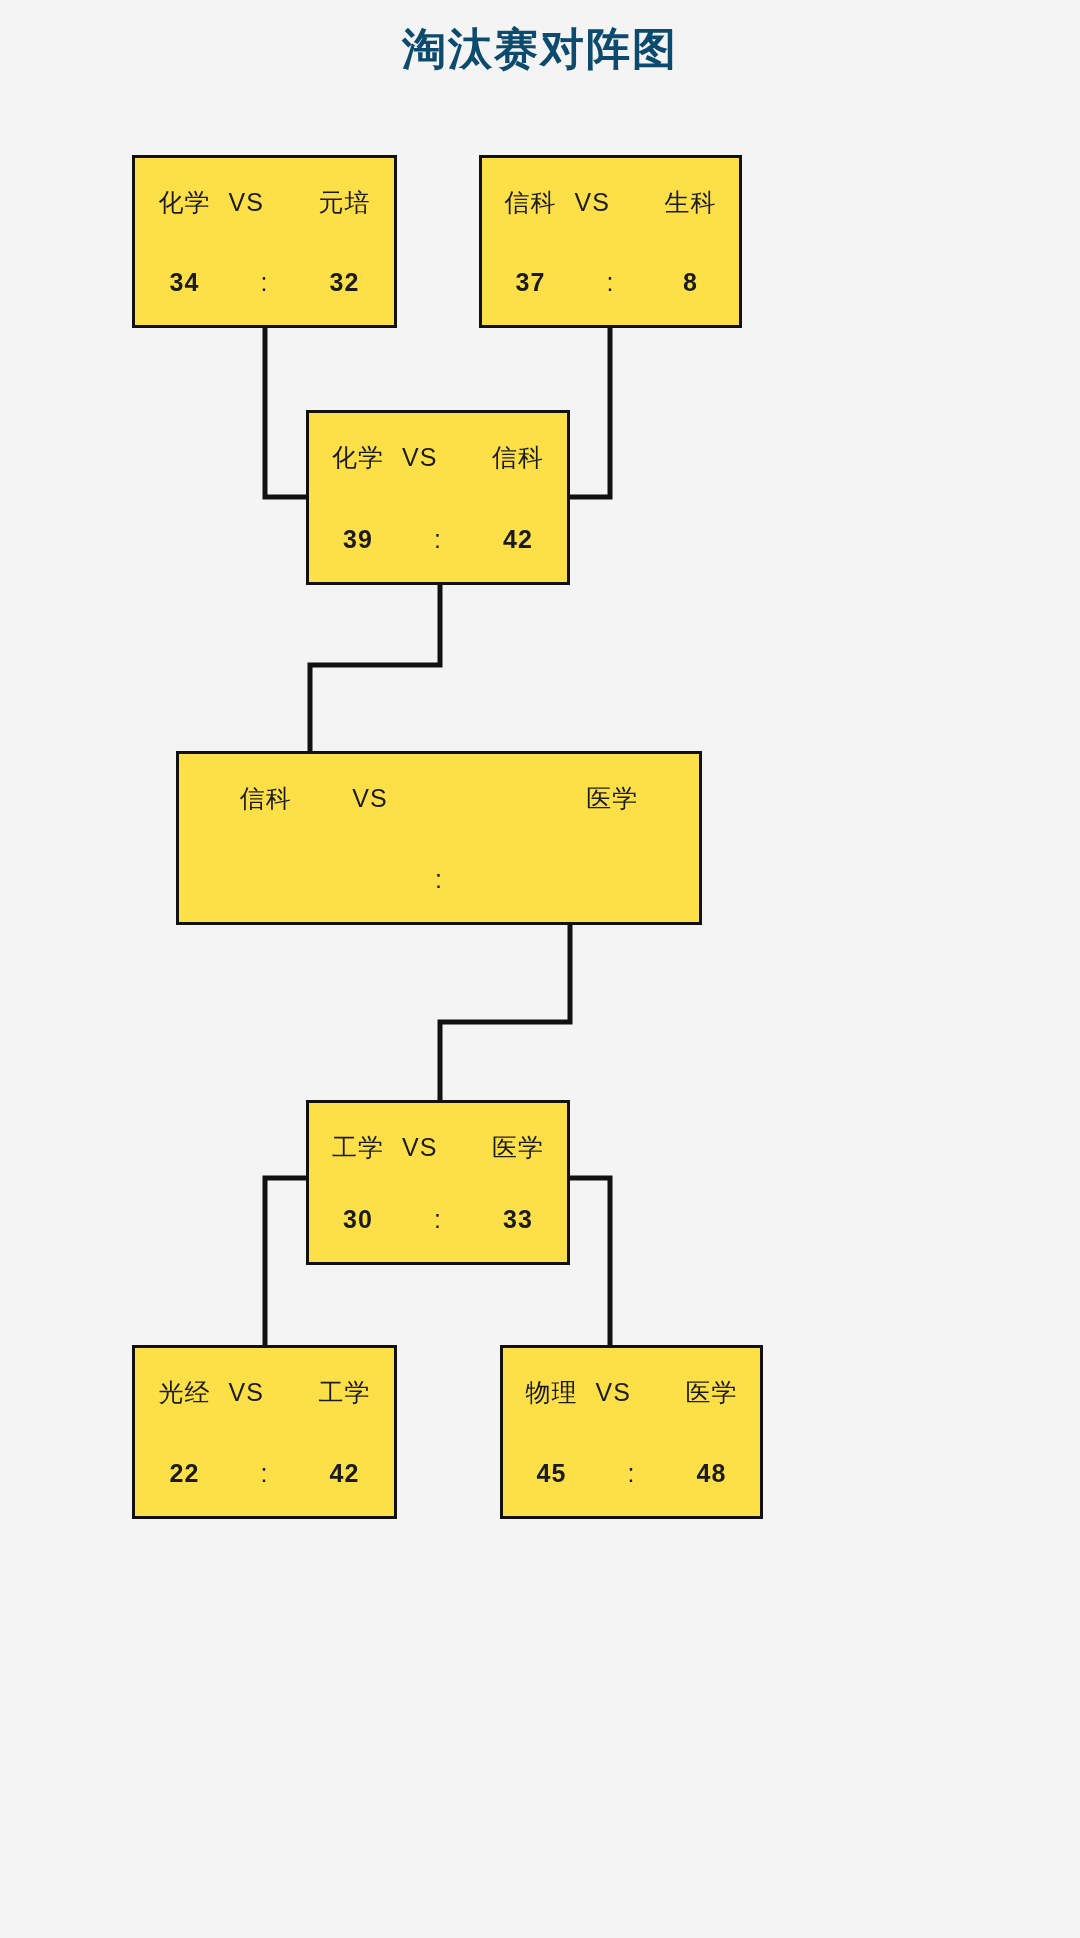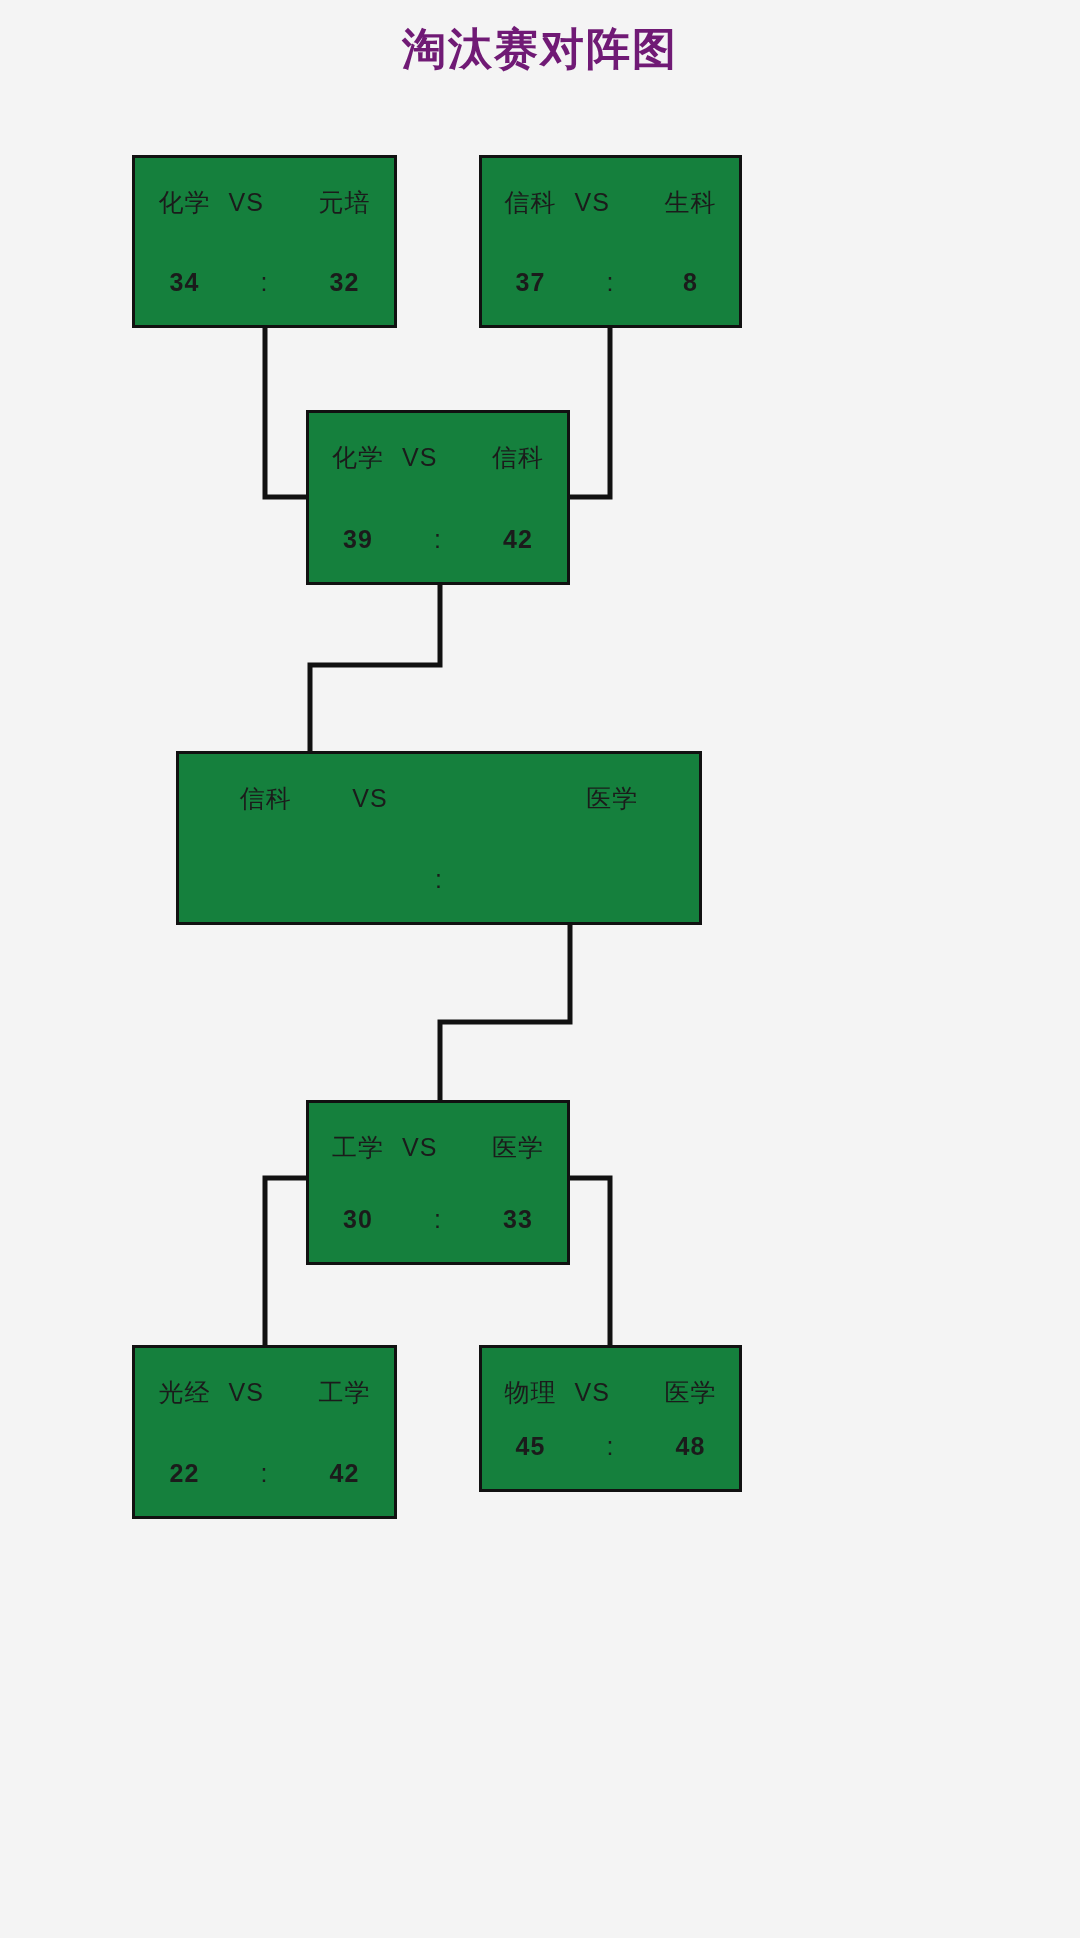--- a/index.html
+++ b/index.html
@@ -18,38 +18,38 @@
 
   #page-title {
     position: absolute;
     left: 0;
     top: 20px;
     width: 1080px;
     text-align: center;
     font-size: 44px;
     font-weight: bold;
     letter-spacing: 2px;
-    color: #701a75;
+    color: #0c4a6e;
   }
 
   
   #connectors {
     position: absolute;
     left: 0;
     top: 0;
     width: 1080px;
     height: 1938px;
     z-index: 1;
   }
 
   
   .match-box {
     position: absolute;
     z-index: 2;
-    background: #15803d;
+    background: #fde047;
     border: 3px solid #111111;
     box-sizing: border-box;
     display: flex;
     flex-direction: column;
     justify-content: space-between;
     padding: 28px 0 28px 0;
   }
   .match-row {
     display: flex;
     align-items: center;
@@ -187,21 +187,21 @@
     <span class="vs-label">VS</span>
     <span class="team-name">工学</span>
   </div>
   <div class="match-row scores-row">
     <span class="score-value">22</span>
     <span class="score-colon">:</span>
     <span class="score-value">42</span>
   </div>
 </div>
 
-<div class="match-box size-small" style="left:479px; top:1345px; width:263px; height:147px;">
+<div class="match-box size-small" style="left:500px; top:1345px; width:263px; height:174px;">
   <div class="match-row teams-row">
     <span class="team-name">物理</span>
     <span class="vs-label">VS</span>
     <span class="team-name">医学</span>
   </div>
   <div class="match-row scores-row">
     <span class="score-value">45</span>
     <span class="score-colon">:</span>
     <span class="score-value">48</span>
   </div>

